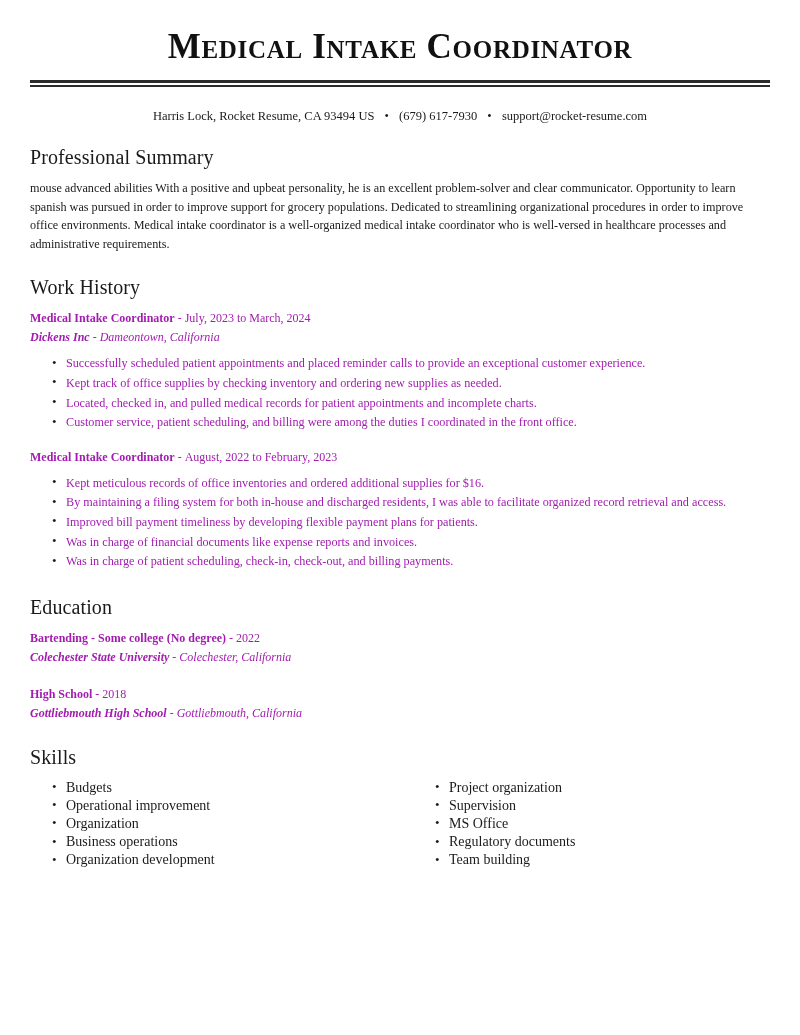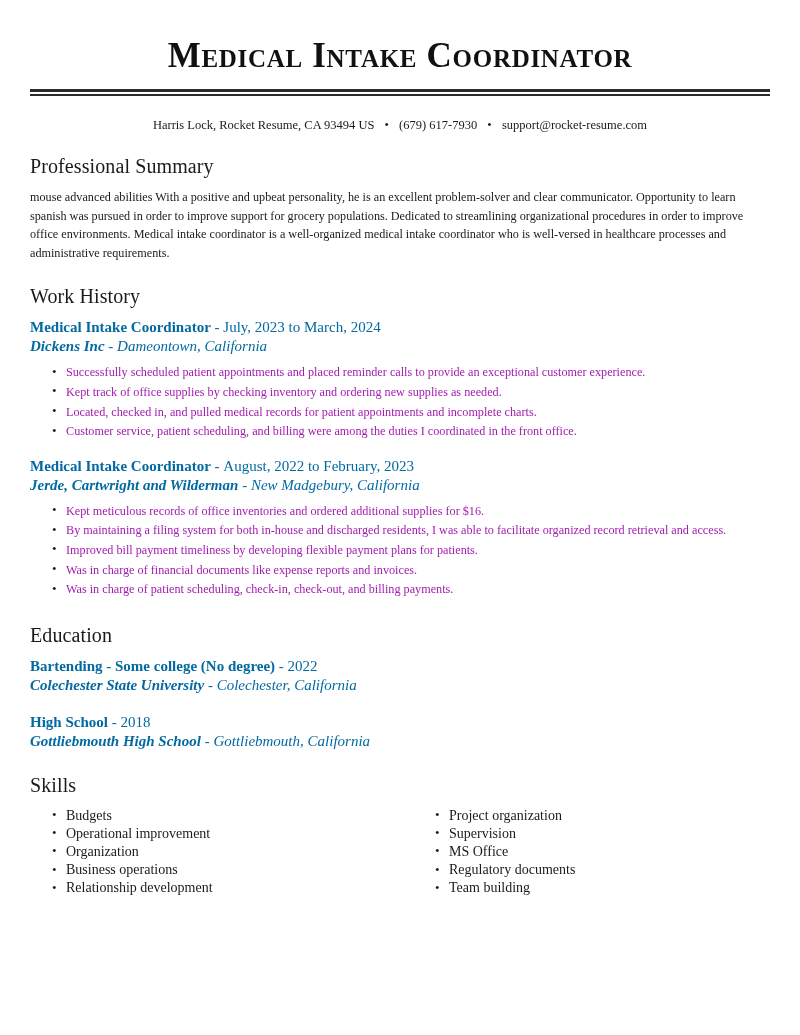--- a/index.html
+++ b/index.html
@@ -11,21 +11,21 @@
     width: 800px;
     height: 1035px;
     font-family: "Liberation Serif", "DejaVu Serif", serif;
     color: #1a1a1a;
     -webkit-font-smoothing: antialiased;
   }
   .page {
     width: 800px;
     height: 1035px;
     box-sizing: border-box;
-    padding: 9px 30px;
+    padding: 0 30px;
     background: #ffffff;
     position: relative;
     overflow: hidden;
   }
 
   
   .resume-title {
     margin: 0;
     padding-top: 26px;
     text-align: center;
@@ -89,23 +89,23 @@
   }
 
   
   .entry {
     margin-top: 4px;
   }
   .entry + .entry {
     margin-top: 16px;
   }
   .entry-line {
-    font-size: 15px;
+    font-size: 12px;
     line-height: 19px;
-    color: #0369a1;
+    color: #a21caf;
   }
   .entry-primary {
     font-weight: 700;
   }
   .entry-org {
     font-weight: 700;
     font-style: italic;
   }
   .entry-meta {
     font-weight: 400;
@@ -221,23 +221,20 @@
         <li>Successfully scheduled patient appointments and placed reminder calls to provide an exceptional customer experience.</li>
         <li>Kept track of office supplies by checking inventory and ordering new supplies as needed.</li>
         <li>Located, checked in, and pulled medical records for patient appointments and incomplete charts.</li>
         <li>Customer service, patient scheduling, and billing were among the duties I coordinated in the front office.</li>
       </ul>
     </div>
 
     <div class="entry">
       <div class="entry-line">
         <span class="entry-primary">Medical Intake Coordinator</span><span class="dash">&nbsp;</span><span class="dash">-</span><span class="dash">&nbsp;</span><span class="entry-meta">August, 2022 to February, 2023</span>
-      </div>
-      <div class="entry-line">
-        <span class="entry-org">Jerde, Cartwright and Wilderman</span><span class="dash">&nbsp;</span><span class="dash">-</span><span class="dash">&nbsp;</span><span class="entry-loc">New Madgebury, California</span>
       </div>
       <ul class="bullets">
         <li>Kept meticulous records of office inventories and ordered additional supplies for $16.</li>
         <li>By maintaining a filing system for both in-house and discharged residents, I was able to facilitate organized record retrieval and access.</li>
         <li>Improved bill payment timeliness by developing flexible payment plans for patients.</li>
         <li>Was in charge of financial documents like expense reports and invoices.</li>
         <li>Was in charge of patient scheduling, check-in, check-out, and billing payments.</li>
       </ul>
     </div>
   </div>
@@ -266,21 +263,21 @@
 
   <div class="section skills-section">
     <h2 class="section-heading">Skills</h2>
     <div class="skills-cols">
       <div class="skills-col">
         <ul class="skills-list">
           <li>Budgets</li>
           <li>Operational improvement</li>
           <li>Organization</li>
           <li>Business operations</li>
-          <li>Relationship development</li>
+          <li>Organization development</li>
         </ul>
       </div>
       <div class="skills-col">
         <ul class="skills-list">
           <li>Project organization</li>
           <li>Supervision</li>
           <li>MS Office</li>
           <li>Regulatory documents</li>
           <li>Team building</li>
         </ul>

